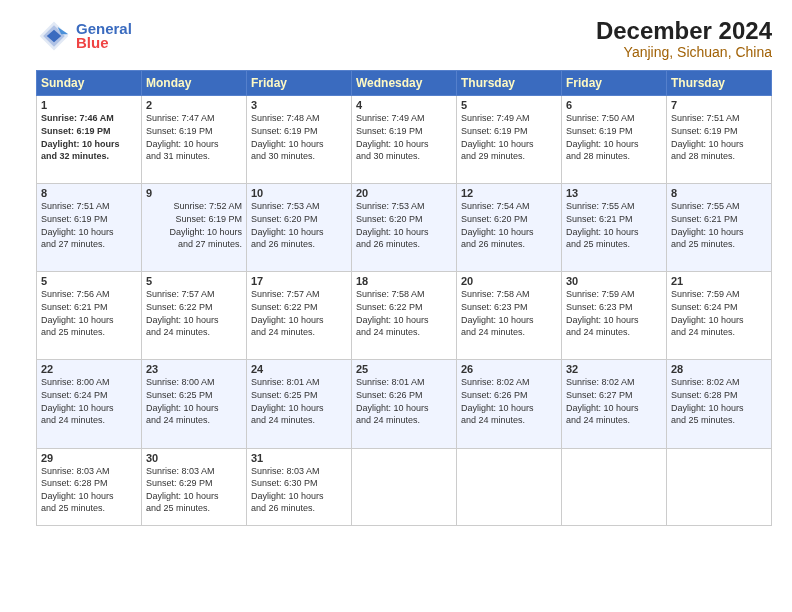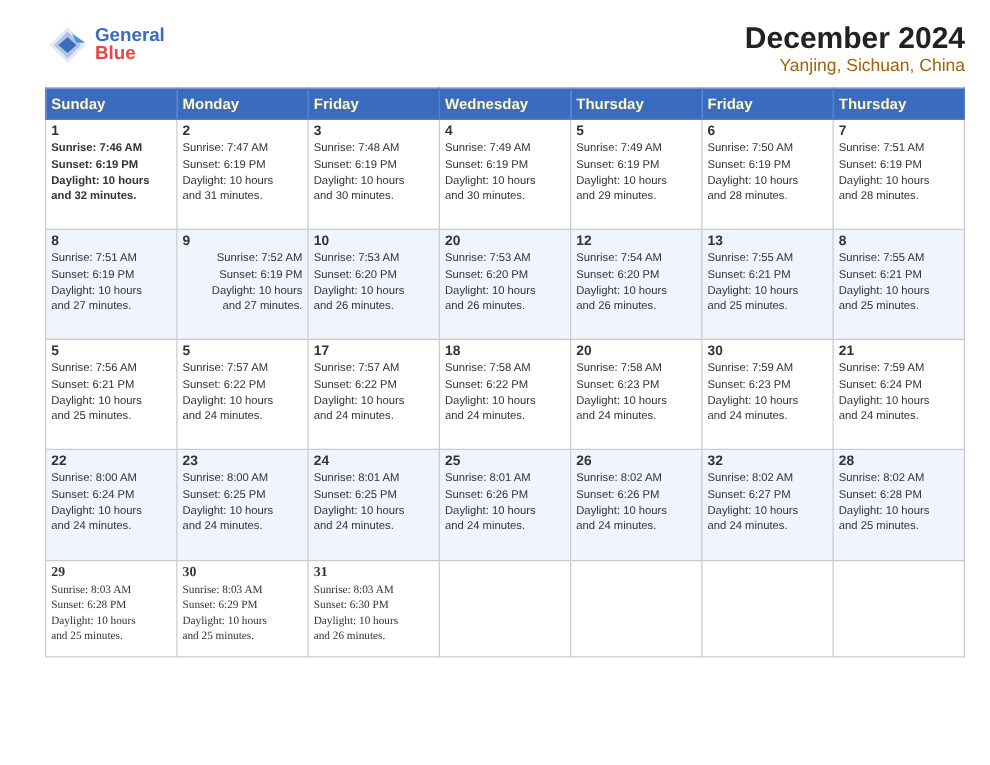--- a/index.html
+++ b/index.html
@@ -87,21 +87,20 @@
     .day-info {
       font-size: 9px;
       line-height: 1.4;
       color: #333;
     }
     .empty-cell {
       background: #fff !important;
     }
     .last-row td {
       height: 65px;
-      font-family: Liberation Serif, serif;
     }
   </style>
 </head>
 <body>
 
 <div class="page">
   <div class="header">
     <div class="logo">
       <svg class="logo-icon" viewBox="0 0 40 40">
         <polygon points="20,4 36,20 20,36 4,20" fill="#3a6bbf" opacity="0.15"></polygon>

